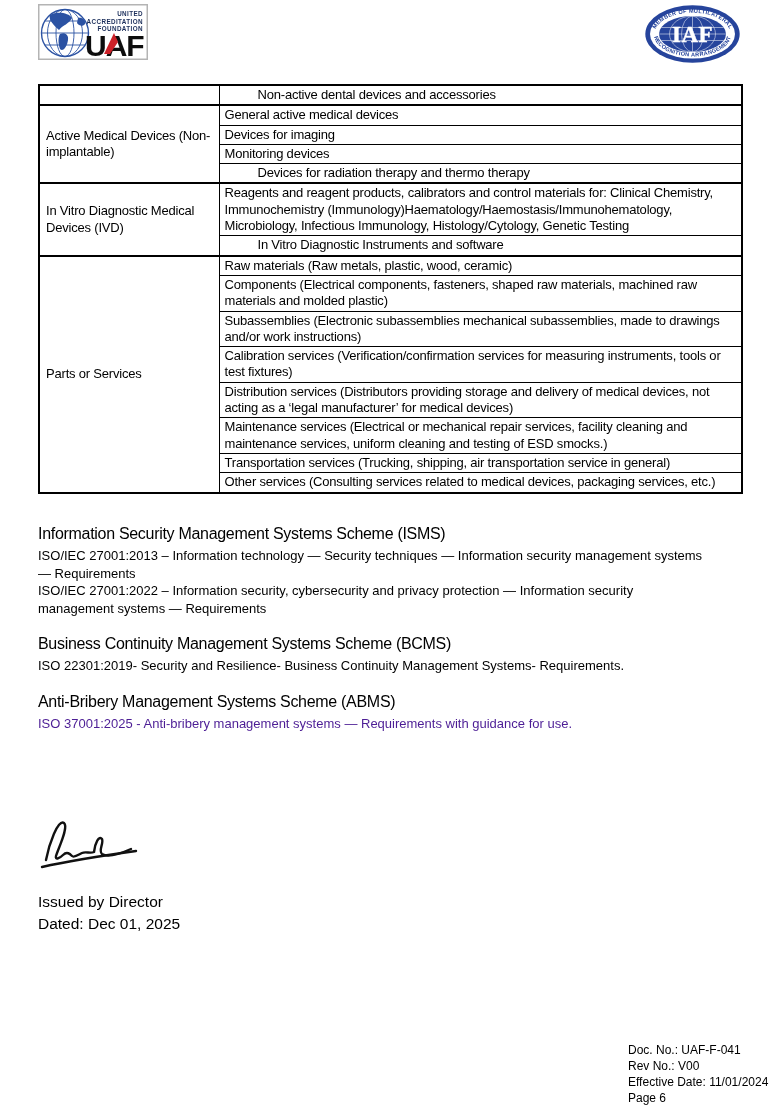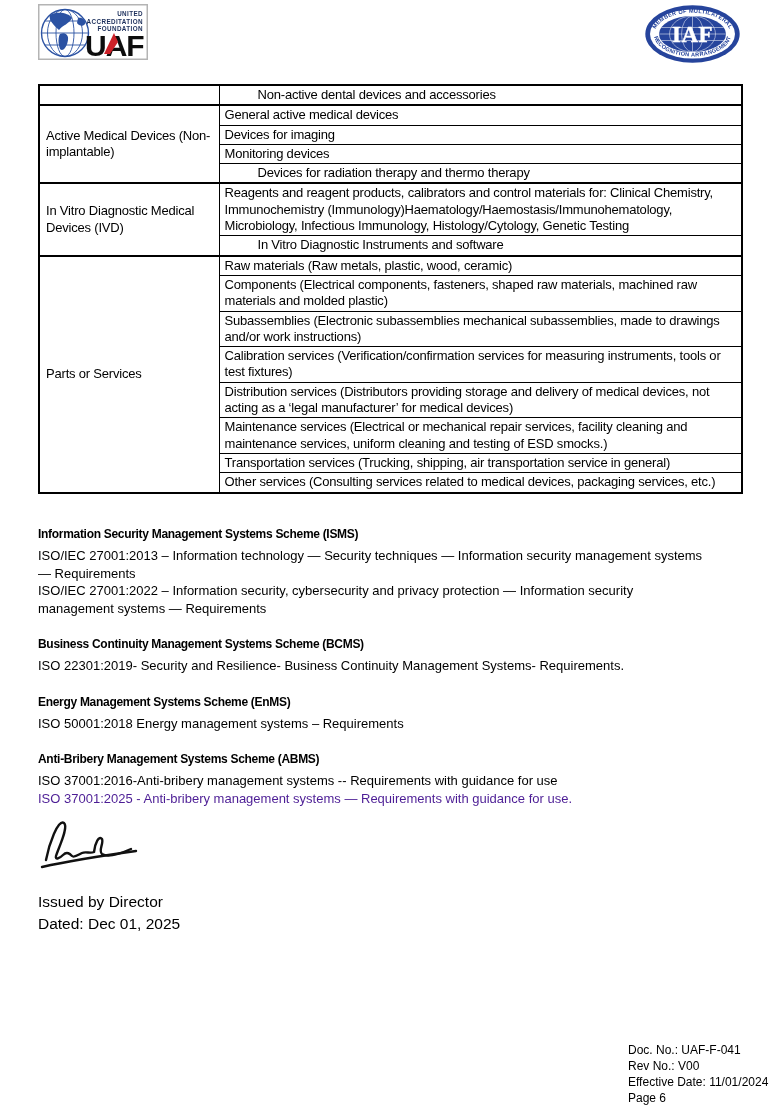--- a/index.html
+++ b/index.html
@@ -17,21 +17,21 @@
                    letter-spacing:-0.2px; padding:1px 4px 1px 5px; vertical-align:middle;
                    word-wrap:break-word; }
   table.scope td.cat { border-bottom-width:2px; padding-left:6px; }
   table.scope tr.grp-end td { border-bottom-width:2px;padding-left:38px; }
   col.c1 { width:180px; } col.c2 { width:523px; }
 
   
   .schemes { position:absolute; left:38px; top:524px; width:716px; }
   .scheme { margin-top:17px; }
   .scheme:first-child { margin-top:0; }
-  .scheme h2 { font-size:12px; line-height:20px; margin:0 0 3px 0; letter-spacing:-0.3px; font-weight:bold; }
+  .scheme h2 { font-size:16px; line-height:20px; margin:0 0 3px 0; letter-spacing:-0.3px; font-weight:normal; }
   .scheme .line { font-size:13px; line-height:17.5px; }
 
   
   .sig { position:absolute; left:38px; top:812px; }
   .issued { position:absolute; left:38px; top:872px; font-size:15.5px; line-height:22px;margin-top:19px; }
 
   
   .footer { position:absolute; left:628px; top:1042px; font-size:12px; line-height:16px; }
 
   svg text { font-family:"Liberation Sans", sans-serif; }
@@ -163,26 +163,21 @@
       <div class="line">ISO/IEC 27001:2013 – Information technology — Security techniques — Information security management systems</div>
       <div class="line">— Requirements</div>
       <div class="line">ISO/IEC 27001:2022 – Information security, cybersecurity and privacy protection — Information security</div>
       <div class="line">management systems — Requirements</div>
     </section>
     <section class="scheme">
       <h2>Business Continuity Management Systems Scheme (BCMS)</h2>
       <div class="line">ISO 22301:2019- Security and Resilience- Business Continuity Management Systems- Requirements.</div>
     </section>
     <section class="scheme">
-      <h2>Energy Management Systems Scheme (EnMS)</h2>
-      <div class="line">ISO 50001:2018 Energy management systems – Requirements</div>
-    </section>
-    <section class="scheme">
       <h2>Anti-Bribery Management Systems Scheme (ABMS)</h2>
-      <div class="line">ISO 37001:2016-Anti-bribery management systems -- Requirements with guidance for use</div>
       <div class="line" style="color: #4c1d95;">ISO 37001:2025 - Anti-bribery management systems — Requirements with guidance for use.</div>
     </section>
   </div>
 
   <div class="sig">
     <svg width="105" height="58" viewBox="0 0 105 58">
       <g fill="none" stroke="#111111" stroke-width="2.4" stroke-linecap="round">
         <path d="M 8,48 C 11,32 20,7 26,11 C 31,15 20,37 18,44 C 17,48 21,47 25,43 C 29,39 32,42 34,44 C 36,46 40,43 44,41 C 48,39 52,42 56,40 C 57,31 61,23 64,27 C 66,31 60,39 64,42 C 70,46 84,41 93,37"></path>
         <path d="M 4,55 C 26,50 62,44 98,39"></path>
       </g>

